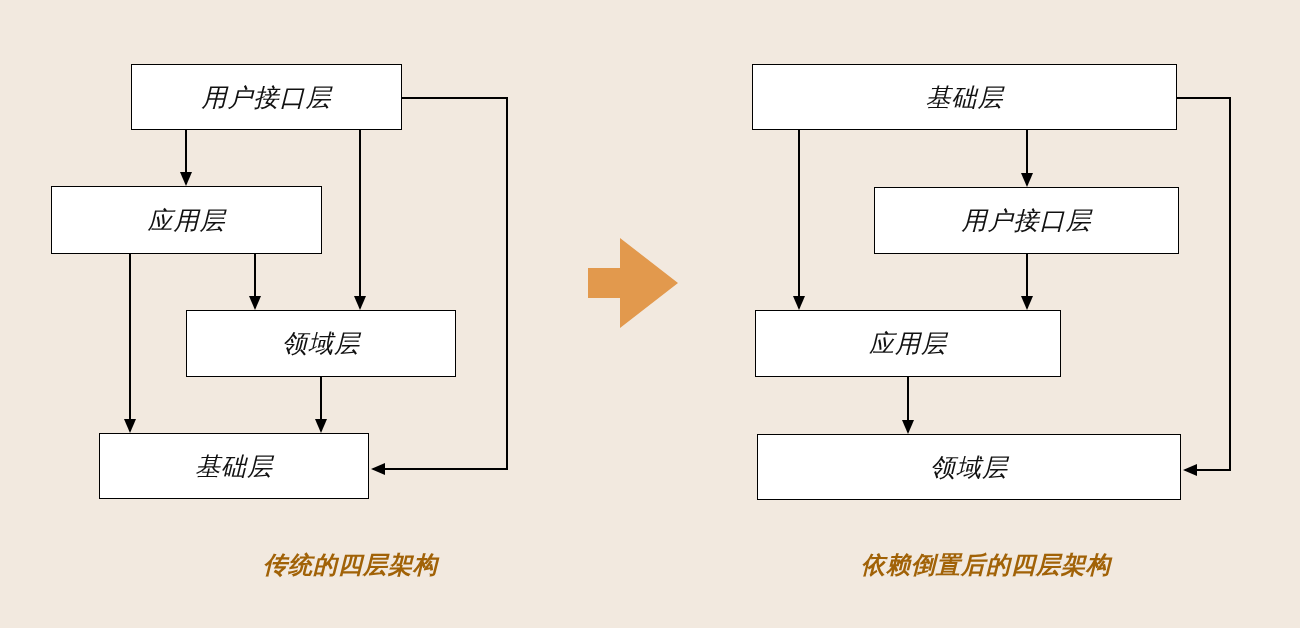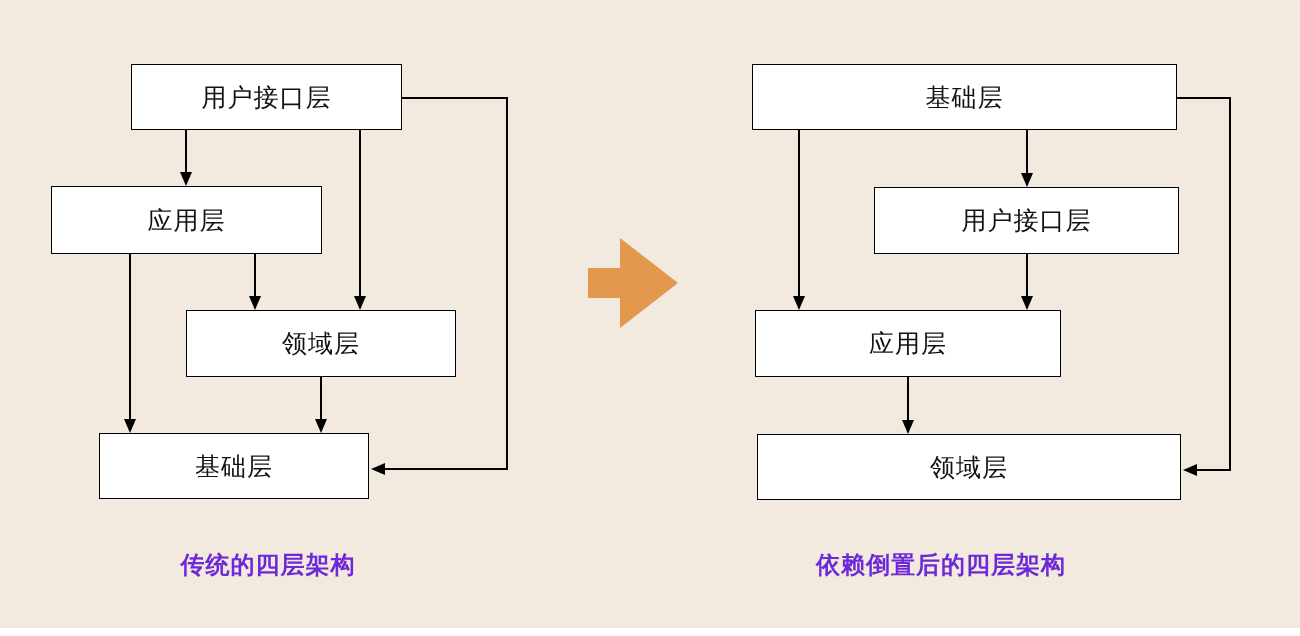--- a/index.html
+++ b/index.html
@@ -7,20 +7,21 @@
     padding: 0;
     background: #ffffff;
     font-family: "Liberation Sans", "DejaVu Sans", sans-serif;
   }
   .stage {
     position: relative;
     width: 1300px;
     height: 628px;
     background: #F2E9DF;
     overflow: hidden;
+    font-style: italic;
   }
   .edges {
     position: absolute;
     left: 0;
     top: 0;
     width: 1300px;
     height: 636px;
   }
   .edges path.connector {
     fill: none;
@@ -36,22 +37,22 @@
     align-items: center;
     justify-content: center;
     font-size: 25px;
     color: #111111;
     letter-spacing: 1px;
   }
   .caption {
     position: absolute;
     font-size: 24px;
     font-weight: bold;
-    color: #6d28d9;
-    text-align: center;
+    color: #a16207;
+    text-align: right;
     letter-spacing: 1px;
   }
 </style>
 </head>
 <body>
 
 <div class="stage">
 
   <svg class="edges" viewBox="0 0 1300 636" xmlns="http://www.w3.org/2000/svg">
     <defs>

